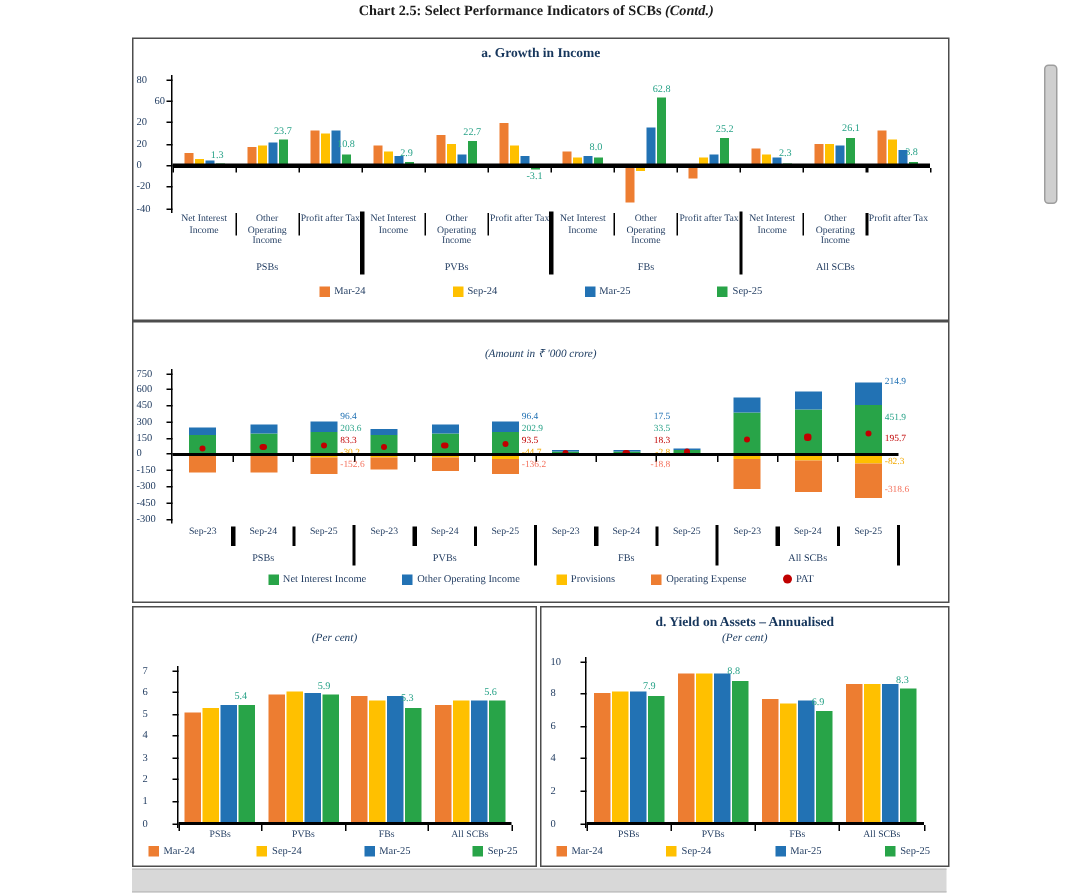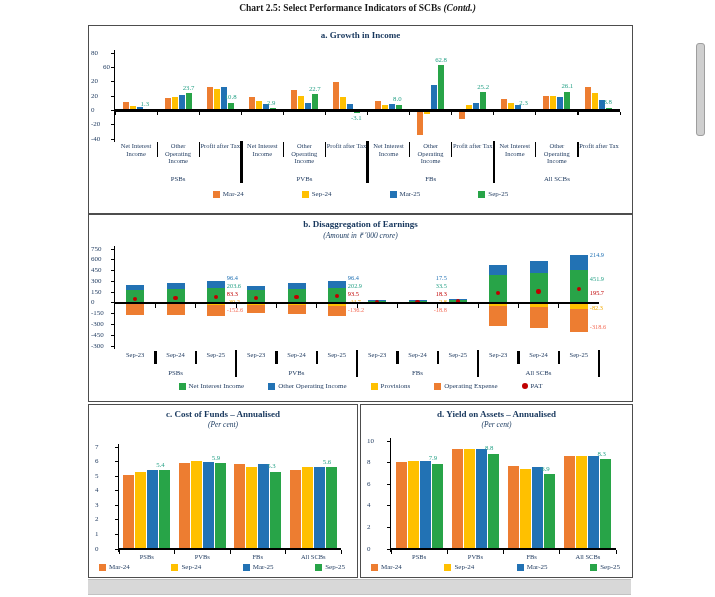--- a/index.html
+++ b/index.html
@@ -177,21 +177,20 @@
           </div>
           <div class="leg-item">
             <div class="leg-sq" style="background: rgb(40, 164, 72);"></div>
             <div>Sep-25</div>
           </div>
         </div>
       </div>
   </div>
 
   <div class="panel" id="panel-b">
-    <div class="p-title">b. Disaggregation of Earnings</div>
     <div class="p-sub">(Amount in ₹ '000 crore)</div>
     <div id="host-b">
         <div class="axis-line" style="left: 25px; top: 31px; width: 1.3px; height: 103px;"></div>
         <div class="tickmark" style="left: 22px; top: 33.5px; width: 3.5px; height: 1px;"></div>
         <div class="tick-label" style="left: 2px; top: 30.5px;">750</div>
         <div class="tickmark" style="left: 22px; top: 44.2778px; width: 3.5px; height: 1px;"></div>
         <div class="tick-label" style="left: 2px; top: 41.2778px;">600</div>
         <div class="tickmark" style="left: 22px; top: 55.0556px; width: 3.5px; height: 1px;"></div>
         <div class="tick-label" style="left: 2px; top: 52.0556px; font-family: Liberation Serif, serif;">450</div>
         <div class="tickmark" style="left: 22px; top: 65.8333px; width: 3.5px; height: 1px;"></div>
@@ -347,21 +346,20 @@
           </div>
           <div class="leg-item">
             <div class="leg-dot" style="background: rgb(192, 0, 0);"></div>
             <div>PAT</div>
           </div>
         </div>
       </div>
   </div>
 
   <div class="panel" id="panel-c">
-    <div class="p-title">c. Cost of Funds – Annualised</div>
     <div class="p-sub">(Per cent)</div>
     <div id="host-c">
         <div class="axis-line" style="left: 29px; top: 39px; width: 1.3px; height: 108px;"></div>
         <div class="tickmark" style="left: 26px; top: 41.5px; width: 3.5px; height: 1px;"></div>
         <div class="tick-label" style="left: 6px; top: 38.5px;">7</div>
         <div class="tickmark" style="left: 26px; top: 56.0714px; width: 3.5px; height: 1px;"></div>
         <div class="tick-label" style="left: 6px; top: 53.0714px;">6</div>
         <div class="tickmark" style="left: 26px; top: 70.6429px; width: 3.5px; height: 1px;"></div>
         <div class="tick-label" style="left: 6px; top: 67.6429px;">5</div>
         <div class="tickmark" style="left: 26px; top: 85.2143px; width: 3.5px; height: 1px;"></div>

